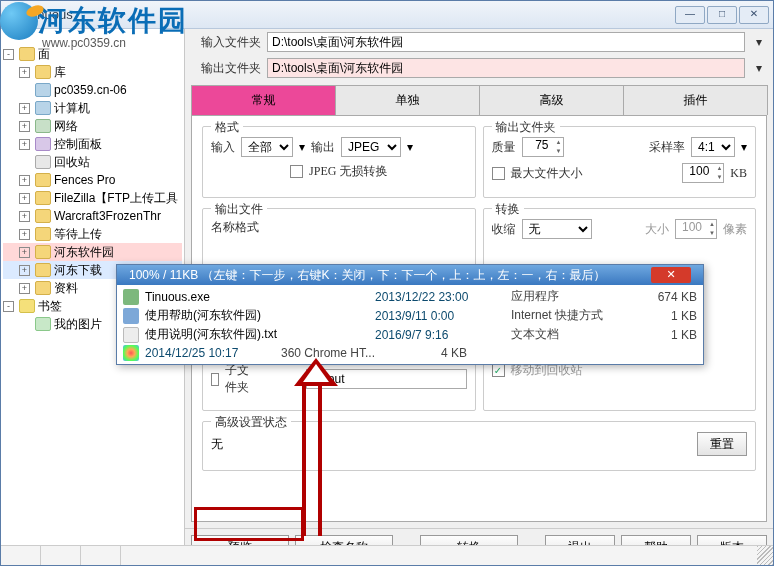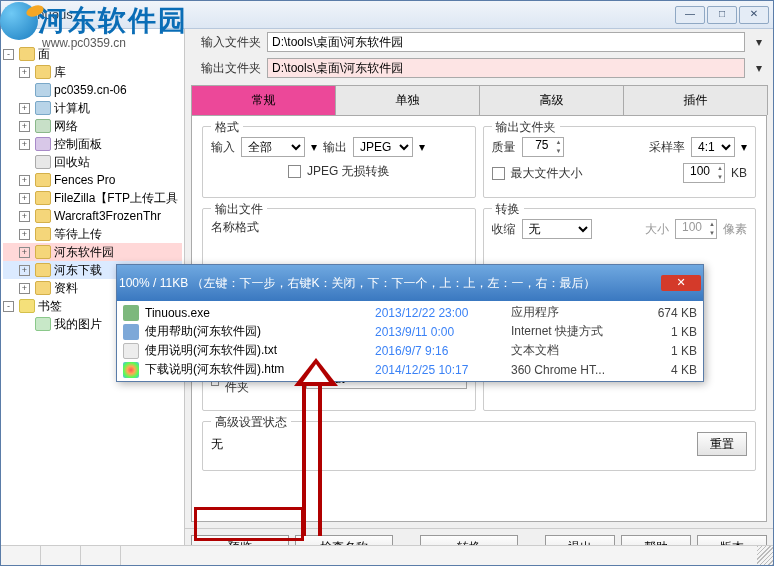--- a/index.html
+++ b/index.html
@@ -50,45 +50,45 @@
 .tab.active { background: #ec4899; position: relative; z-index: 1; }
 
 .panel { flex: 1; background: #fff; margin: 0 6px 6px 6px; border: 1px solid #aaa; border-top: none; padding: 10px; position: relative; }
 
 .group { border: 1px solid #ccc; border-radius: 2px; padding: 10px 8px 8px 8px; margin-bottom: 10px; position: relative; }
 .group > .gtitle { position: absolute; top: -8px; left: 8px; background: #fff; padding: 0 4px; color: #333; }
 .cols { display: flex; gap: 7px; }
 .cols .group { flex: 1; }
 
 .row { display: flex; align-items: center; gap: 6px; margin-bottom: 6px; }
-.row label { color: #333; }
+.row label { color: #333; font-family: Liberation Serif, serif; }
 select, input[type=text].small { height: 20px; border: 1px solid #aaa; background: #fff; padding: 0 2px; }
 .chk { width: 13px; height: 13px; border: 1px solid #888; background: #fff; display: inline-block; }
 .chk.checked::after { content: "✓"; font-size: 10px; color: #2a6; display: block; text-align: center; line-height: 11px; }
 .num { width: 42px; height: 20px; border: 1px solid #aaa; text-align: right; padding-right: 14px; position: relative; background: #fff; }
 .num::after { content: "▲\A▼"; white-space: pre; position: absolute; right: 1px; top: 0; font-size: 6px; line-height: 9px; color: #666; }
 
 .bottombar { display: flex; gap: 6px; padding: 6px; background: #f0f0f0; border-top: 1px solid #ccc; }
 .btn { flex: 0 0 auto; min-width: 70px; height: 24px; border: 1px solid #999; background: linear-gradient(#fdfdfd,#e4e4e4); text-align: center; line-height: 22px; }
 .btn.wide { min-width: 98px; }
 .red-box { position: absolute; border: 3px solid #b00000; pointer-events: none; z-index: 40; }
 
 .popup { position: absolute; left: 116px; top: 264px; width: 588px; border: 1px solid #5a7ca8; background: #fff; z-index: 30; box-shadow: 2px 2px 8px rgba(0,0,0,.3); }
-.popup .ptitle { height: 36px; background: linear-gradient(#6fa8e0,#3a78c0); color: #fff; display: flex; align-items: center; padding: 0 2px; }
+.popup .ptitle { height: 20px; background: linear-gradient(#6fa8e0,#3a78c0); color: #fff; display: flex; align-items: center; padding: 0 12px; }
 .popup .ptitle .pt { flex: 1; }
 .popup .ptitle .close { width: 40px; height: 16px; background: #d43a2a; border-radius: 2px; text-align: center; color: #fff; font-size: 11px; line-height: 14px; }
 .plist { padding: 2px 0; }
 .prow { display: flex; align-items: center; padding: 1px 6px; gap: 6px; }
 .prow .pic { width: 16px; height: 16px; border-radius: 2px; }
 .prow .pic.exe { background: #7db87d; }
 .prow .pic.lnk { background: #7da8d8; }
 .prow .pic.txt { background: #ededed; border: 1px solid #bbb; }
 .prow .pic.htm { background: radial-gradient(circle,#f55,#fa5,#5f5,#5af); }
 .prow .name { flex: 1; }
-.prow .date { width: 130px; color: #3b82f6; }
+.prow .date { width: 130px; color: #0c4a6e; }
 .prow .type { width: 130px; color: #444; }
 .prow .size { width: 50px; text-align: right; color: #444; }
 
 .statusbar { position: absolute; bottom: 0; left: 0; right: 0; height: 20px; background: #f4f4f4; border-top: 1px solid #ccc; display: flex; }
 .statusbar .seg { border-right: 1px solid #ccc; width: 40px; height: 100%; }
 .statusbar .grip { margin-left: auto; width: 16px; background: repeating-linear-gradient(135deg,#bbb 0 1px,transparent 1px 3px); }
 
 .arrow { position: absolute; left: 294px; top: 358px; z-index: 45; pointer-events: none; }
 .arrow .shaft { width: 20px; height: 150px; border-left: 4px solid #b00000; border-right: 4px solid #b00000; margin-left: 8px; }
 .arrow .head { width: 0; height: 0; border-left: 22px solid transparent; border-right: 22px solid transparent; border-bottom: 28px solid #b00000; position: relative; }
@@ -228,21 +228,21 @@
           <div class="tab">高级</div>
           <div class="tab">插件</div>
         </div>
 
       <div class="panel">
         <div class="cols">
           <div class="group">
             <div class="gtitle">格式</div>
             <div class="row">
               <label>输入</label>
-              <select style="width:64px"><option>全部</option></select>
+              <select style="width:52px"><option>全部</option></select>
               <span>▾</span>
               <label>输出</label>
               <select style="width:60px"><option>JPEG</option></select>
               <span>▾</span>
             </div>
             <div class="row" style="justify-content:center">
               <span class="chk"></span>
               <label>JPEG 无损转换</label>
             </div>
           </div>
@@ -356,21 +356,20 @@
       </div>
       <div class="prow">
         <span class="pic txt"></span>
         <span class="name">使用说明(河东软件园).txt</span>
         <span class="date">2016/9/7 9:16</span>
         <span class="type">文本文档</span>
         <span class="size">1 KB</span>
       </div>
       <div class="prow">
         <span class="pic htm"></span>
-        <span class="name">下载说明(河东软件园).htm</span>
         <span class="date">2014/12/25 10:17</span>
         <span class="type">360 Chrome HT...</span>
         <span class="size">4 KB</span>
       </div>
     </div>
 </div>
 
 <div class="watermark">
   <div class="logo">
     <div class="globe"></div>

